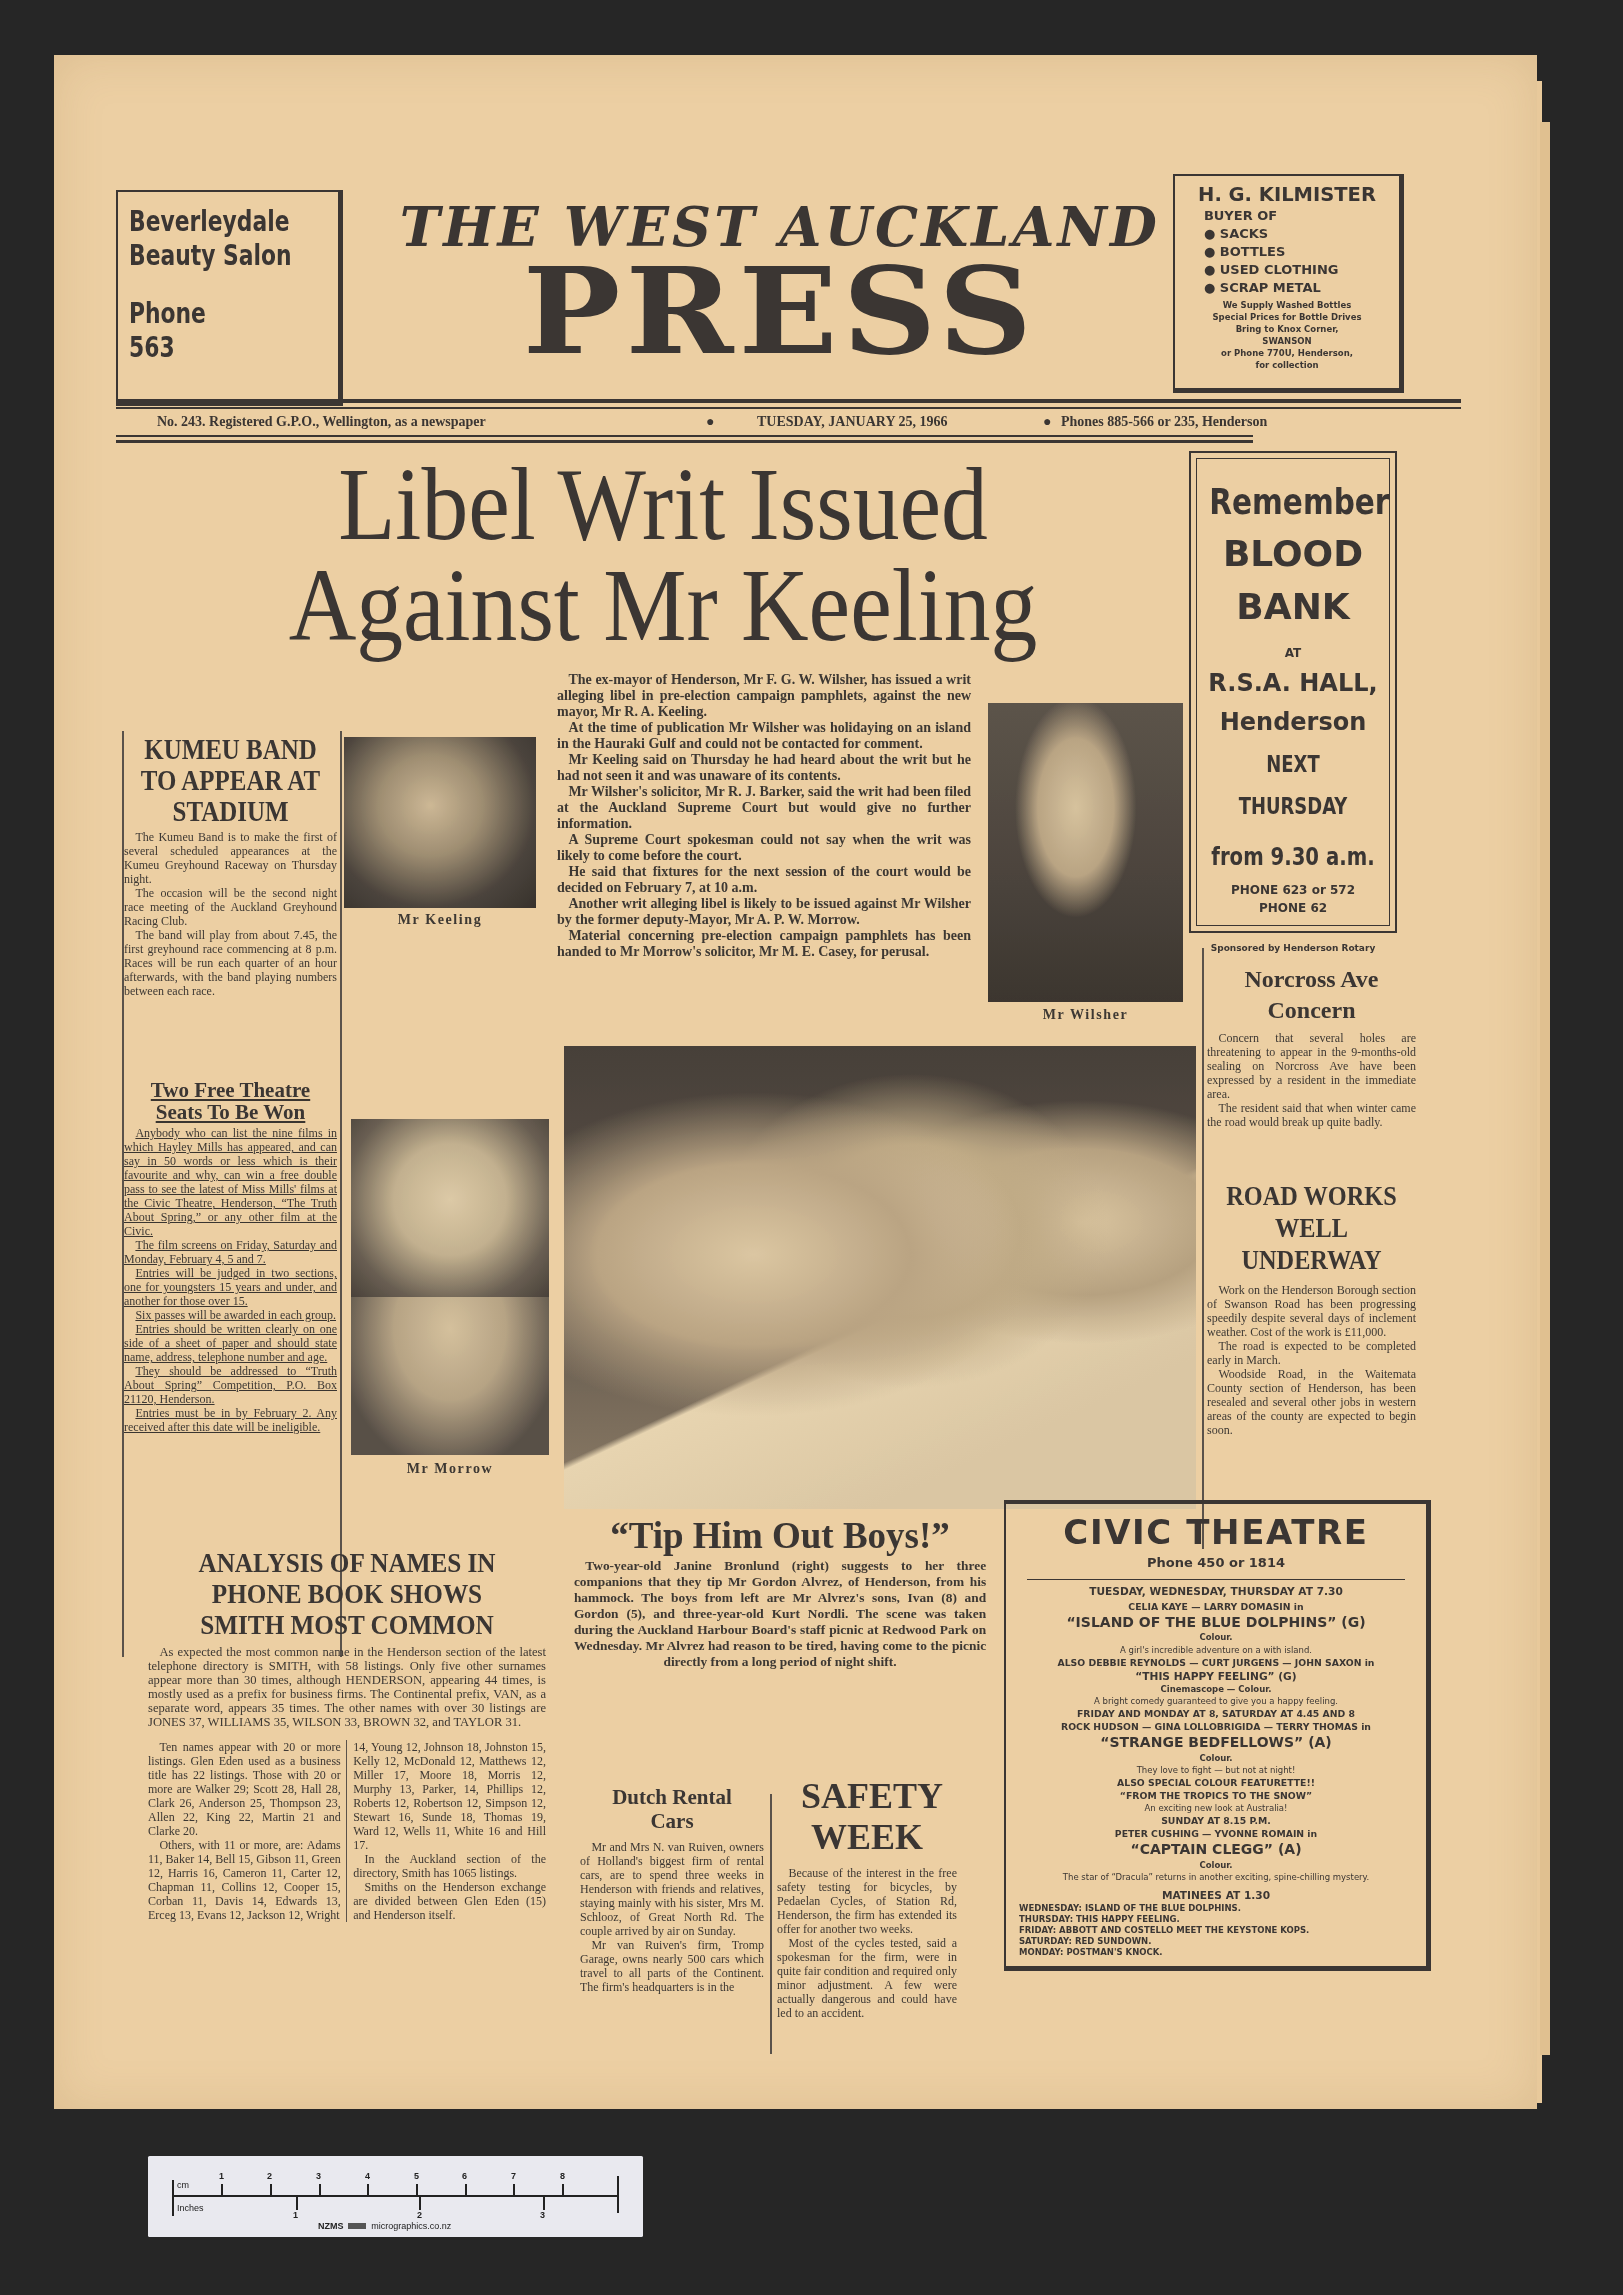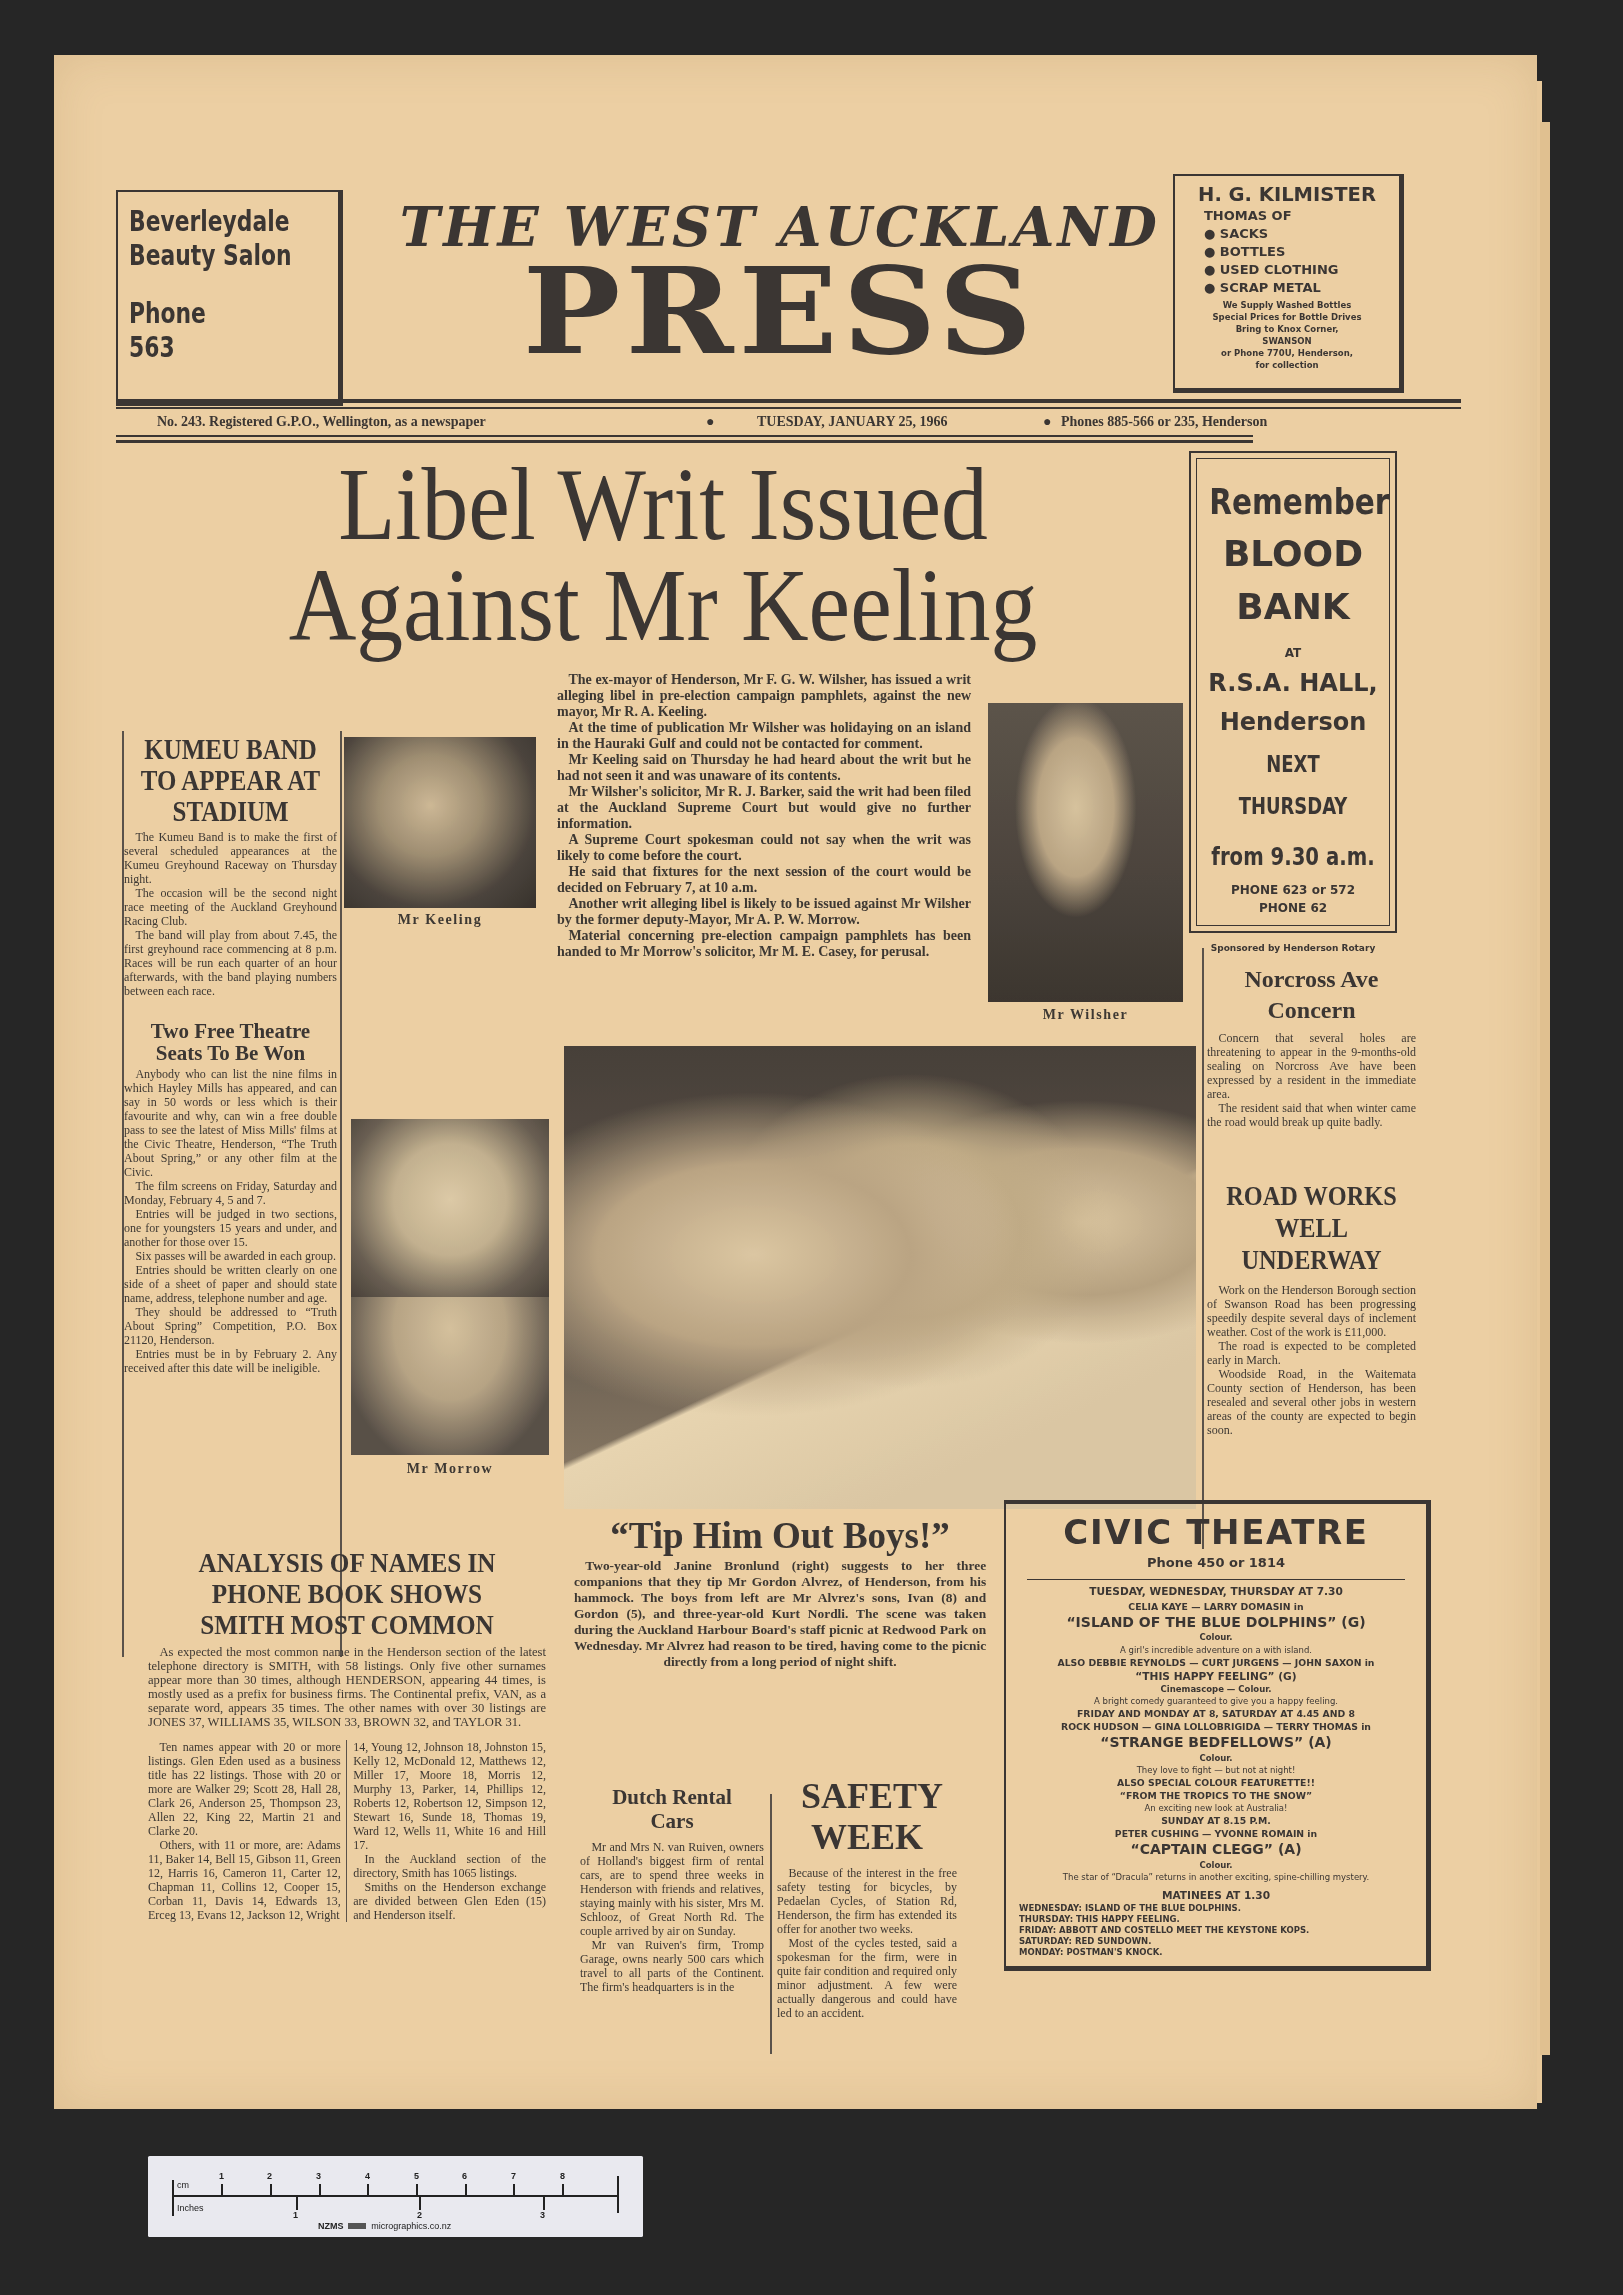--- a/index.html
+++ b/index.html
@@ -63,21 +63,21 @@
       <div>Phone</div>
       <div>563</div>
     </div>
   </div>
 
   <div class="abs ink" style="left:328px; top:140px; width:796px; font-family:'DejaVu Serif',serif; font-weight:bold; font-style:italic; font-size:54px; letter-spacing:3.2px; line-height:65px; text-align:center;">THE WEST AUCKLAND</div>
   <div class="abs ink" style="left:328px; top:193px; width:796px; font-family:'DejaVu Serif',serif; font-weight:bold; font-size:130px; letter-spacing:4.9px; line-height:138px; text-align:center; transform:scaleY(0.92); transform-origin:top;">PRESS</div>
 
   <div class="box" style="left:1119px; top:119px; width:231px; height:219px; padding:6.5px 4.9px; text-align:center;">
     <div class="ink" style="font-family:'DejaVu Sans',sans-serif; font-weight:bold; font-size:19.5px; line-height:24px;">H. G. KILMISTER</div>
-    <div class="ink" style="font-family:'DejaVu Sans',sans-serif; font-weight:bold; font-size:13px; line-height:18px; text-align:left; padding-left:24px;">THOMAS OF</div>
+    <div class="ink" style="font-family:'DejaVu Sans',sans-serif; font-weight:bold; font-size:13px; line-height:18px; text-align:left; padding-left:24px;">BUYER OF</div>
     <div style="text-align:left; padding-left:24px; font-family:'DejaVu Sans',sans-serif; font-weight:bold; font-size:13px; line-height:18px;" class="ink">
       <div>● <span>SACKS</span></div>
       <div>● <span>BOTTLES</span></div>
       <div>● <span>USED CLOTHING</span></div>
       <div>● <span>SCRAP METAL</span></div>
     </div>
     <div class="ink" style="font-family:'DejaVu Sans',sans-serif; font-weight:bold; font-size:8.5px; line-height:12px; margin-top:2.4px;">
       <div>We Supply Washed Bottles</div>
       <div>Special Prices for Bottle Drives</div>
       <div>Bring to Knox Corner,</div>
@@ -124,21 +124,21 @@
 
   <div class="abs" style="left:70px; top:679px; width:213px;">
     <div class="ink serif center" style="font-size:29px; line-height:31px; font-weight:bold; transform:scaleX(0.86); transform-origin:center top;">KUMEU BAND TO APPEAR AT STADIUM</div>
     <div class="body-text" style="margin-top:3.2px;">
       <p>The Kumeu Band is to make the first of several scheduled appearances at the Kumeu Greyhound Raceway on Thursday night.</p>
       <p>The occasion will be the second night race meeting of the Auckland Greyhound Racing Club.</p>
       <p>The band will play from about 7.45, the first greyhound race commencing at 8 p.m. Races will be run each quarter of an hour afterwards, with the band playing numbers between each race.</p>
     </div>
   </div>
 
-  <div class="abs" style="left:70px; top:965px; width:213px;">
+  <div class="abs" style="left:70px; top:1024px; width:213px;text-decoration:underline;">
     <div class="ink serif center" style="font-size:21px; line-height:22px; font-weight:bold; padding:0 8px;">Two Free Theatre Seats To Be Won</div>
     <div class="body-text" style="margin-top:3.2px;">
       <p>Anybody who can list the nine films in which Hayley Mills has appeared, and can say in 50 words or less which is their favourite and why, can win a free double pass to see the latest of Miss Mills' films at the Civic Theatre, Henderson, “The Truth About Spring,” or any other film at the Civic.</p>
       <p>The film screens on Friday, Saturday and Monday, February 4, 5 and 7.</p>
       <p>Entries will be judged in two sections, one for youngsters 15 years and under, and another for those over 15.</p>
       <p>Six passes will be awarded in each group.</p>
       <p>Entries should be written clearly on one side of a sheet of paper and should state name, address, telephone number and age.</p>
       <p>They should be addressed to “Truth About Spring” Competition, P.O. Box 21120, Henderson.</p>
       <p>Entries must be in by February 2. Any received after this date will be ineligible.</p>
     </div>

